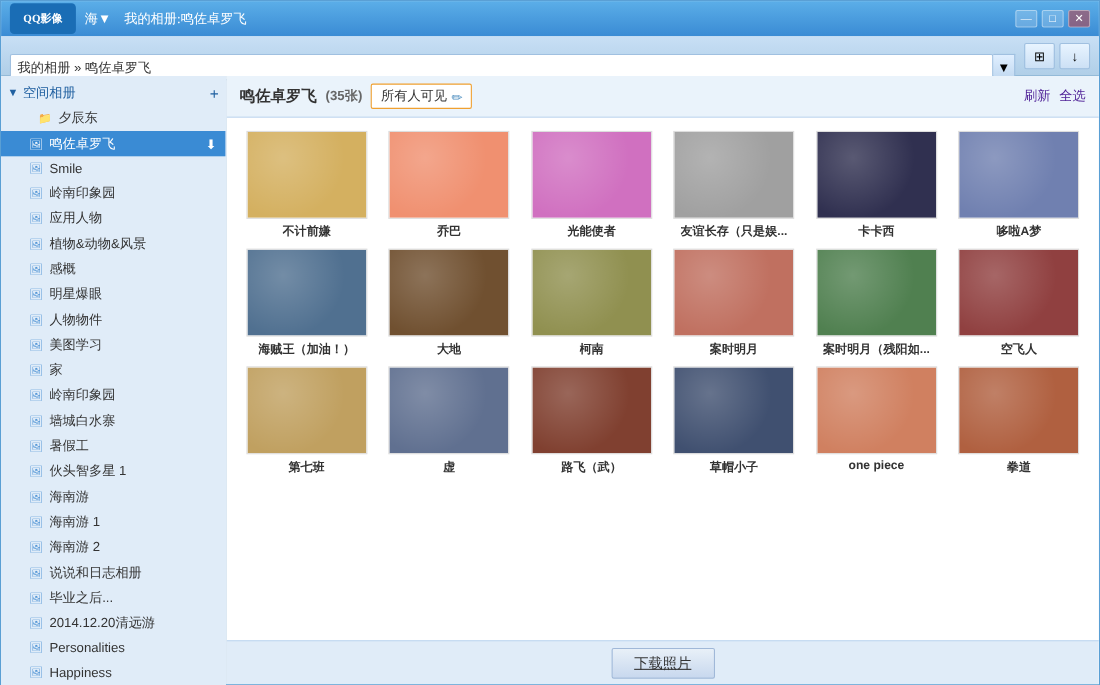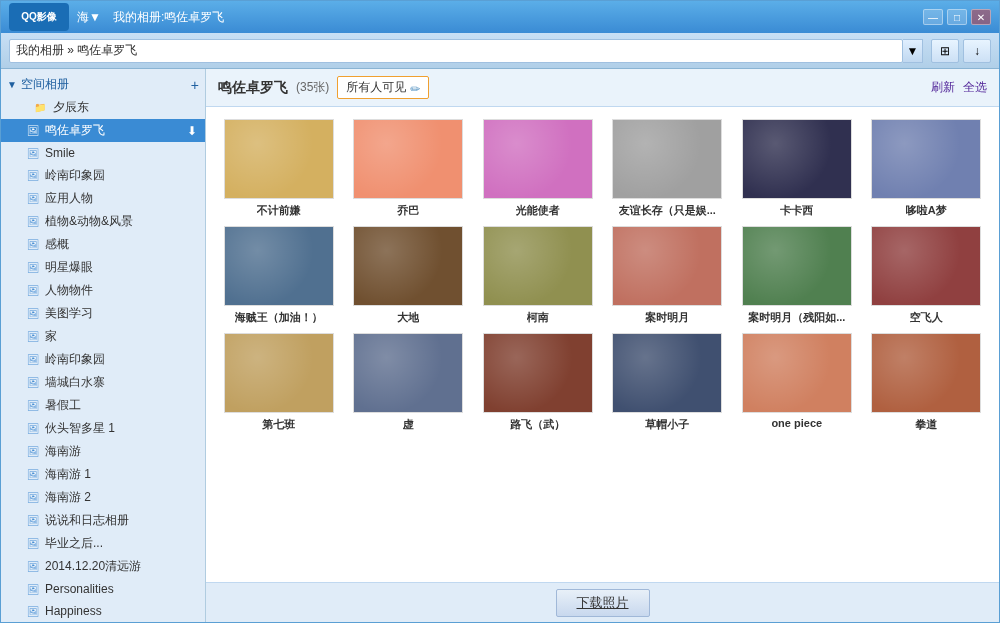--- a/index.html
+++ b/index.html
@@ -1,28 +1,28 @@
 <!DOCTYPE html>
 <html><head>
   <meta charset="utf-8">
   <style>
     * { margin: 0; padding: 0; box-sizing: border-box; }
     body { width: 1000px; height: 623px; font-family: 'Microsoft YaHei', Arial, sans-serif; font-size: 12px; background: #d0e4f7; overflow: hidden; }
 
     .window { width: 1000px; height: 623px; display: flex; flex-direction: column; border: 1px solid #5a9fd4; background: #eaf3fb; }
 
     
-    .titlebar { height: 32px; background: linear-gradient(to bottom, #5baee8, #3a8bd4); display: flex; align-items: center; padding: 0 8px; }
+    .titlebar { height: 32px; background: linear-gradient(to bottom, #5baee8, #3a8bd4); display: flex; align-items: center; padding: 0 8px; font-family: Liberation Serif, serif; }
     .titlebar-logo { width: 60px; height: 28px; background: #1a6db5; border-radius: 4px; display: flex; align-items: center; justify-content: center; color: white; font-size: 10px; font-weight: bold; margin-right: 8px; }
     .titlebar-title { color: white; font-size: 12px; flex: 1; }
     .titlebar-controls { display: flex; gap: 4px; }
     .titlebar-btn { width: 20px; height: 16px; border: 1px solid rgba(255,255,255,0.4); background: rgba(255,255,255,0.2); border-radius: 2px; cursor: pointer; display: flex; align-items: center; justify-content: center; color: white; font-size: 10px; }
 
     
-    .toolbar { height: 36px; background: linear-gradient(to bottom, #c8dff5, #b0cfe8); display: flex; align-items: center; padding: 0 8px; border-bottom: 1px solid #8ab4d4; }
+    .toolbar { height: 36px; background: linear-gradient(to bottom, #c8dff5, #b0cfe8); display: flex; padding: 16px 8px; border-bottom: 1px solid #8ab4d4; }
     .toolbar-path { flex: 1; height: 24px; background: white; border: 1px solid #a0c0e0; border-radius: 2px; display: flex; align-items: center; padding: 0 6px; font-size: 12px; color: #333; }
     .toolbar-dropdown { width: 20px; height: 24px; background: linear-gradient(to bottom, #e0efff, #c0d8f0); border: 1px solid #a0c0e0; border-left: none; display: flex; align-items: center; justify-content: center; cursor: pointer; }
     .toolbar-right { display: flex; align-items: center; gap: 4px; margin-left: 8px; }
     .toolbar-icon-btn { width: 28px; height: 24px; background: linear-gradient(to bottom, #e8f4ff, #cce0f5); border: 1px solid #a0c0e0; border-radius: 2px; display: flex; align-items: center; justify-content: center; cursor: pointer; font-size: 12px; }
 
     
     .main { flex: 1; display: flex; overflow: hidden; }
 
     
     .sidebar { width: 205px; background: #e0ecf8; border-right: 1px solid #b0cce0; overflow-y: auto; padding: 4px 0; }
@@ -36,21 +36,21 @@
     .sidebar-item-icon { width: 16px; height: 16px; margin-right: 4px; display: flex; align-items: center; justify-content: center; font-size: 10px; flex-shrink: 0; }
     .sidebar-item-text { flex: 1; overflow: hidden; text-overflow: ellipsis; }
     .sidebar-item-arrow { margin-left: auto; color: #5090c0; font-size: 12px; }
 
     
     .photo-area { flex: 1; display: flex; flex-direction: column; background: white; overflow: hidden; }
 
     
     .photo-header { height: 38px; background: #eaf3fb; border-bottom: 1px solid #c0d8f0; display: flex; align-items: center; padding: 0 12px; gap: 8px; }
     .photo-album-title { font-size: 14px; font-weight: bold; color: #333; }
-    .photo-count { font-size: 12px; color: #666; }
+    .photo-count { font-size: 12px; color: #666; font-weight: bold; }
     .photo-visibility { background: white; border: 1px solid #f0a030; padding: 2px 8px; border-radius: 2px; font-size: 12px; color: #333; display: flex; align-items: flex-end; gap: 4px; }
     .photo-visibility-edit { color: #5090c0; cursor: pointer; }
     .photo-header-right { margin-left: auto; display: flex; gap: 8px; }
     .photo-header-btn { background: none; border: none; color: #4c1d95; cursor: pointer; font-size: 12px; }
 
     
     .photo-grid { flex: 1; overflow-y: auto; padding: 12px; display: grid; grid-template-columns: repeat(6, 1fr); gap: 8px; align-content: start; font-weight: bold; }
     .photo-item { display: flex; flex-direction: column; align-items: center; cursor: pointer; }
     .photo-thumb { width: 110px; height: 80px; background: #ccc; overflow: hidden; display: flex; align-items: center; justify-content: center; border: 1px solid #ddd; }
     .photo-label { font-size: 11px; color: #333; margin-top: 4px; text-align: center; max-width: 110px; overflow: hidden; text-overflow: ellipsis; white-space: nowrap; }

